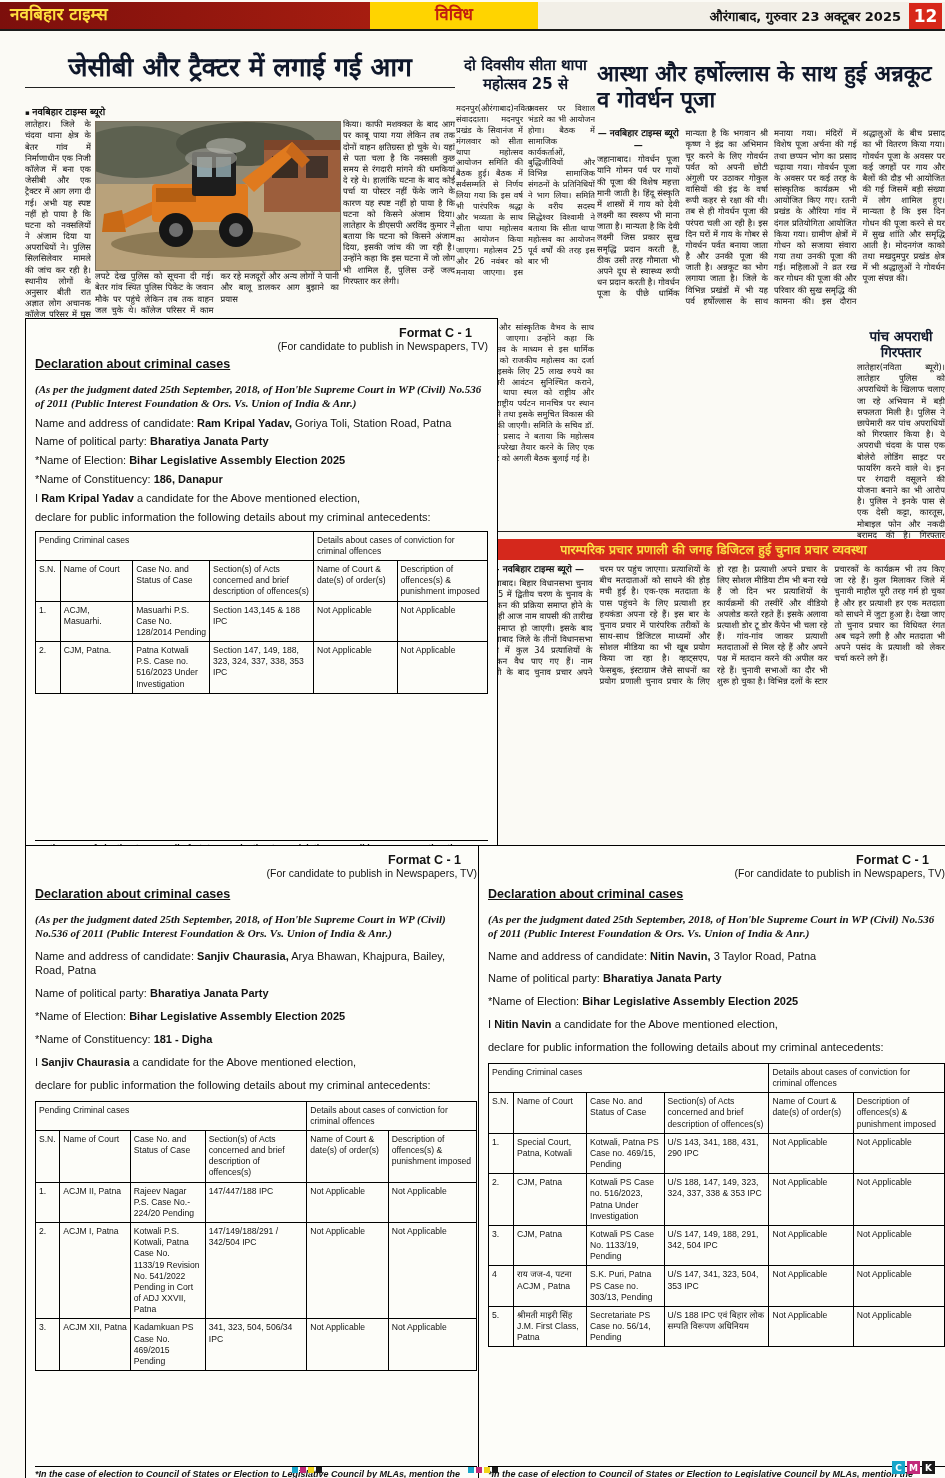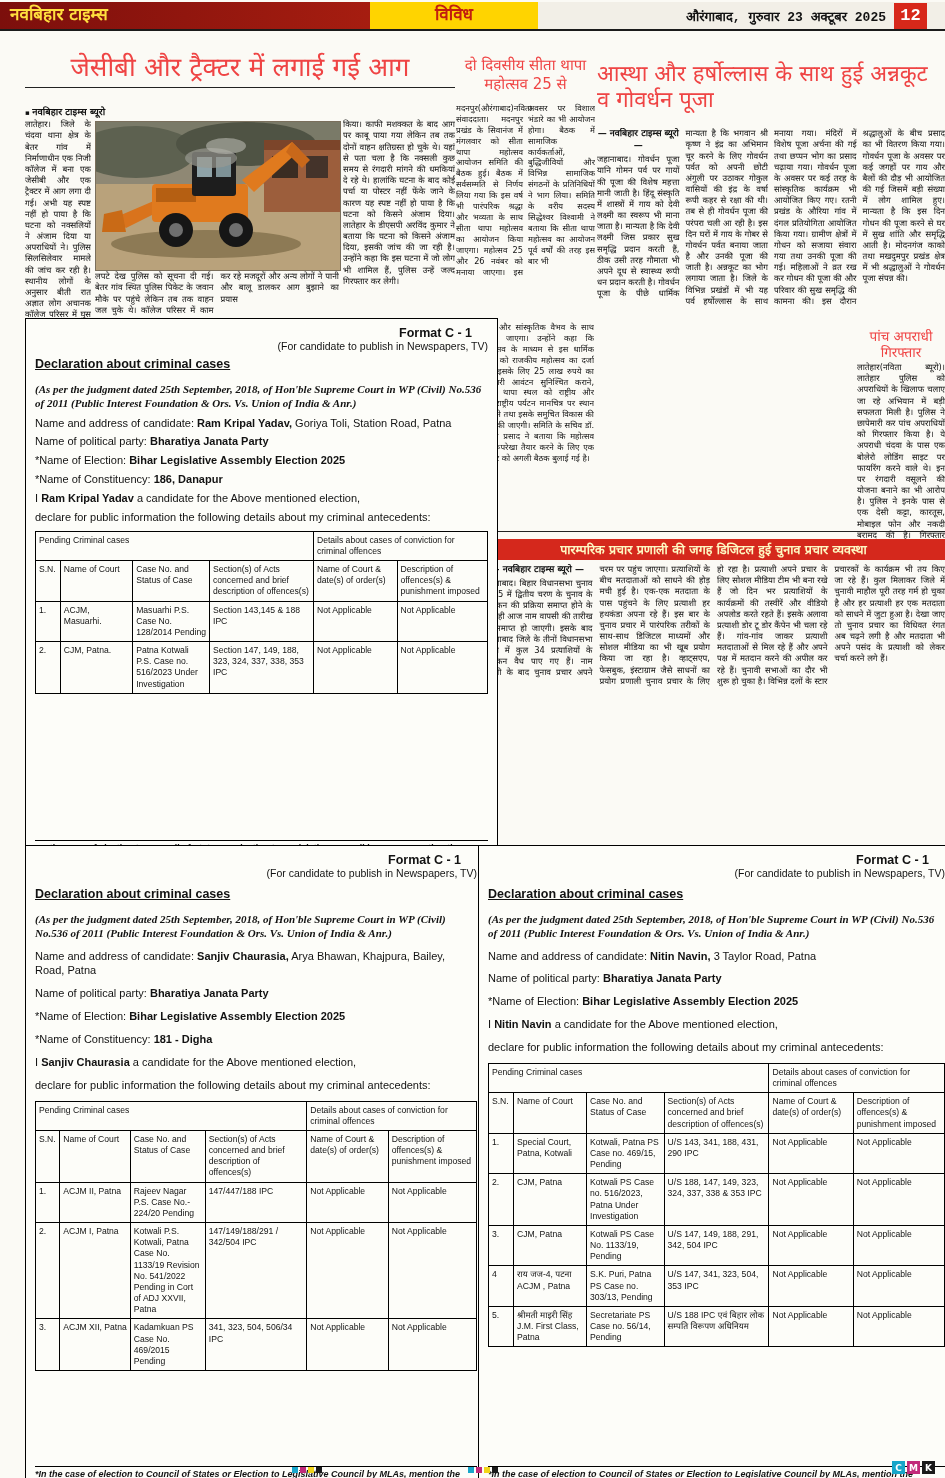--- a/index.html
+++ b/index.html
@@ -7,27 +7,27 @@
        font-family:"DejaVu Sans",sans-serif;color:#121212;}
   .page{position:absolute;inset:0;background:#fbfaf5;}
 
   
   .masthead{position:absolute;left:0;top:2px;right:0;height:27px;display:flex;border-bottom:2.5px solid #1b1b1b;}
   .mast-left{flex:0 0 360px;background:linear-gradient(90deg,#7c0f0c,#a61d10);color:#ffdf3e;font-weight:bold;
              font-size:17px;line-height:25px;padding-left:10px;}
   .mast-center{flex:0 0 168px;background:#ffd400;color:#c21e0e;font-weight:bold;font-size:17px;
                line-height:25px;text-align:center;}
   .mast-right{flex:1;background:#f2efe7;display:flex;align-items:center;justify-content:flex-end;
-              gap:8px;padding-right:18px;font-weight:bold;font-size:13px;font-family:Liberation Mono, monospace;}
+              gap:8px;padding-right:3px;font-weight:bold;font-size:13px;}
   .page-num{background:#d7281a;color:#fff;font-weight:bold;font-size:17px;width:33px;height:26px;
             display:flex;align-items:center;justify-content:center;}
 
   
   .article{position:absolute;}
-  .headline{font-weight:normal;color:#ef4444;}
+  .headline{font-weight:bold;color:#0f172a;}
   .body-text{font-size:8.4px;line-height:1.33;text-align:justify;overflow:hidden;}
   .byline{font-weight:bold;font-size:9.5px;margin:2px 0 1px;}
   .byline::before{content:"▪ ";font-size:7px;}
   .centered-byline{text-align:center;font-weight:bold;font-size:9px;margin-bottom:2px;}
   .centered-byline::before{content:"— ";} .centered-byline::after{content:" —";}
 
   
   #jcb{left:25px;top:34px;width:430px;height:283px;}
   #jcb .headline{font-size:26px;line-height:1.25;text-align:center;white-space:nowrap;
                  border-bottom:1.5px solid #222;padding-bottom:3px;overflow:hidden;}
@@ -50,21 +50,21 @@
   #govardhan .headline{font-size:22px;line-height:1.2;text-align:left;}
   .gbody{position:relative;height:424px;margin-top:4px;}
   .gcols{column-count:4;column-gap:6px;height:424px;font-size:8.4px;}
   #panch{position:absolute;right:0;top:186px;width:88px;height:238px;background:#fbfaf5;padding-left:4px;}
   #panch .headline{font-size:13.5px;line-height:1.2;text-align:center;margin-bottom:2px;}
   #panch .body-text{height:200px;}
 
   
   #vidhan{left:482px;top:531px;width:463px;height:309px;border-top:1.5px solid #222;padding-top:4px;}
   #vidhan .headline{font-size:19px;line-height:1.2;text-align:center;white-space:nowrap;overflow:hidden;}
-  .red-banner{margin-top:3px;background:#d5281c;color:#fef9c3;font-weight:bold;font-size:12.5px;
+  .red-banner{margin-top:3px;background:#d5281c;color:#fde047;font-weight:bold;font-size:12.5px;
               text-align:center;padding:2px 0;}
   .vcols{column-count:4;column-gap:7px;height:244px;font-size:8.4px;margin-top:4px;}
 
   
   .decl-box{position:absolute;background:#fdfdf9;border:1.7px solid #000;padding:7px 9px 30px 9px;
             font-family:"Liberation Sans",sans-serif;}
   .fmt-title{text-align:right;font-weight:bold;font-size:12.5px;padding-right:16px;}
   .fmt-sub{text-align:right;font-size:10.5px;}
   .decl-heading{font-size:12.5px;font-weight:bold;text-decoration:underline;margin:5px 0 4px;}
   .judgment{font-style:italic;font-weight:bold;font-size:11px;line-height:1.3;margin-bottom:5px;

